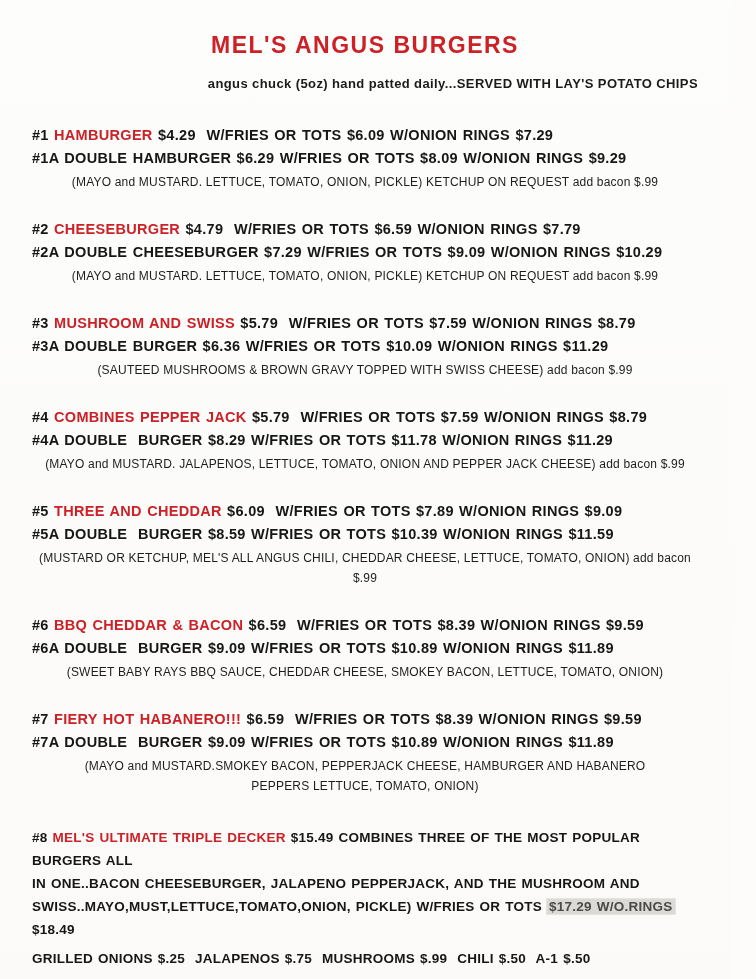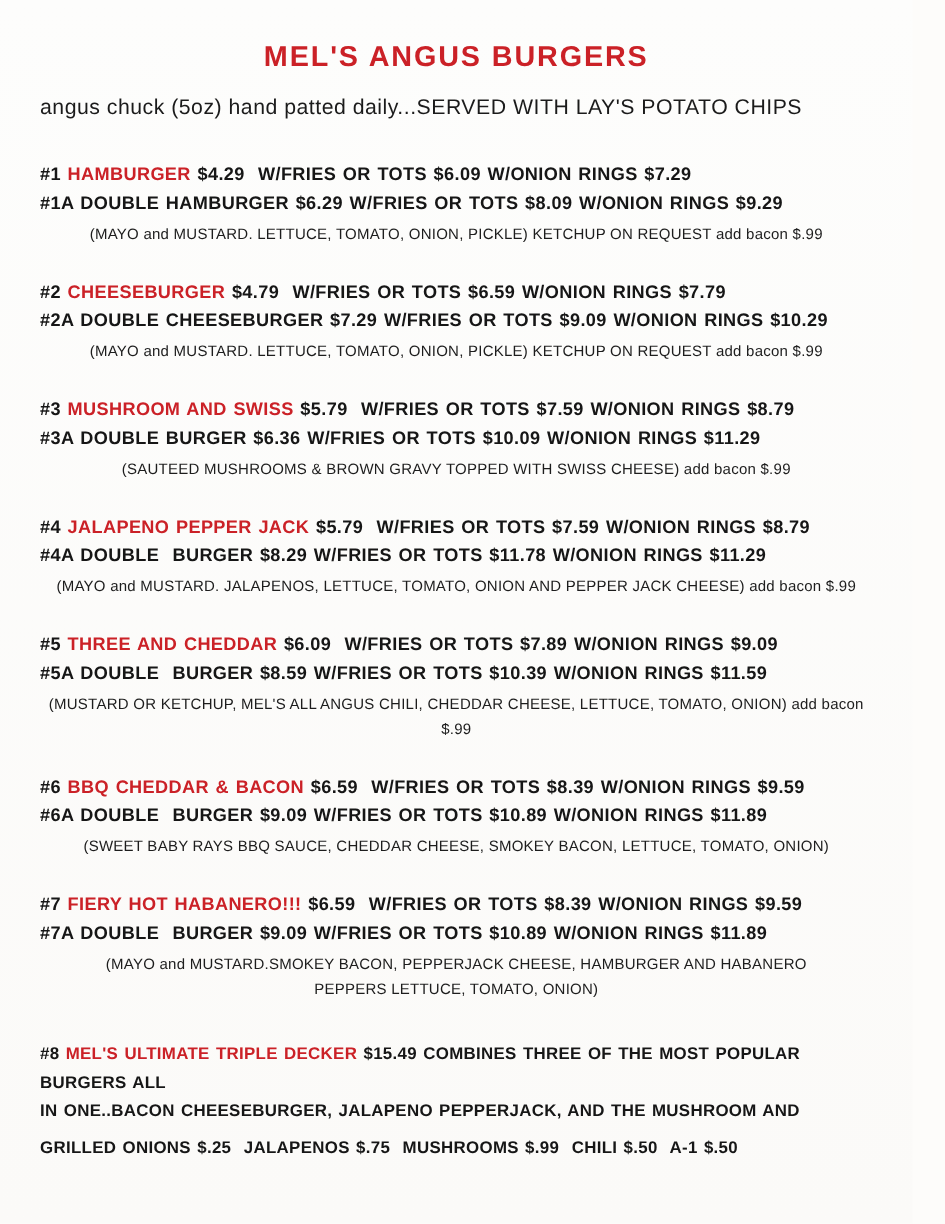--- a/index.html
+++ b/index.html
@@ -22,23 +22,23 @@
 
   .title {
     text-align: center;
     color: #cb2127;
     font-size: 23px;
     font-weight: 700;
     letter-spacing: 1.5px;
     margin-top: 12px;
   }
   .subtitle {
-    text-align: left;
-    font-size: 17px;
-    font-weight: 400;
+    text-align: right;
+    font-size: 13px;
+    font-weight: 700;
     letter-spacing: 0.4px;
     margin-top: 17px;
     color: #1b1b1b;
   }
 
   .menu { margin-top: 33px; }
 
   .item { margin-bottom: 26px; }
   .l1, .l2 {
     font-size: 14.5px;
@@ -111,21 +111,21 @@
         <span class="red" data-bind="items.2.name">MUSHROOM AND SWISS</span>
         <span data-bind="items.2.prices">$5.79  W/FRIES OR TOTS $7.59 W/ONION RINGS $8.79</span>
       </div>
       <div class="l2" data-bind="items.2.double_line">#3A DOUBLE BURGER $6.36 W/FRIES OR TOTS $10.09 W/ONION RINGS $11.29</div>
       <div class="desc" data-bind="items.2.desc">(SAUTEED MUSHROOMS &amp; BROWN GRAVY TOPPED WITH SWISS CHEESE) add bacon $.99</div>
     </div>
 
     <div class="item">
       <div class="l1">
         <span data-bind="items.3.num">#4</span>
-        <span class="red" data-bind="items.3.name">JALAPENO PEPPER JACK</span>
+        <span class="red" data-bind="items.3.name">COMBINES PEPPER JACK</span>
         <span data-bind="items.3.prices">$5.79  W/FRIES OR TOTS $7.59 W/ONION RINGS $8.79</span>
       </div>
       <div class="l2" data-bind="items.3.double_line">#4A DOUBLE  BURGER $8.29 W/FRIES OR TOTS $11.78 W/ONION RINGS $11.29</div>
       <div class="desc" data-bind="items.3.desc">(MAYO and MUSTARD. JALAPENOS, LETTUCE, TOMATO, ONION AND PEPPER JACK CHEESE) add bacon $.99</div>
     </div>
 
     <div class="item">
       <div class="l1">
         <span data-bind="items.4.num">#5</span>
         <span class="red" data-bind="items.4.name">THREE AND CHEDDAR</span>
@@ -155,17 +155,22 @@
       <div class="desc" data-bind="items.6.desc">(MAYO and MUSTARD.SMOKEY BACON, PEPPERJACK CHEESE, HAMBURGER AND HABANERO PEPPERS LETTUCE, TOMATO, ONION)</div>
     </div>
 
     <div class="ultimate">
       <div class="u-line">
         <span data-bind="ultimate.num">#8</span>
         <span class="red" data-bind="ultimate.name">MEL'S ULTIMATE TRIPLE DECKER</span>
         <span data-bind="ultimate.rest">$15.49 COMBINES THREE OF THE MOST POPULAR BURGERS ALL</span>
       </div>
       <div class="u-line" data-bind="ultimate.line2">IN ONE..BACON CHEESEBURGER, JALAPENO PEPPERJACK, AND THE MUSHROOM AND</div>
+      <div class="u-line">
+        <span data-bind="ultimate.line3_pre">SWISS..MAYO,MUST,LETTUCE,TOMATO,ONION, PICKLE) W/FRIES OR TOTS</span>
+        <span class="patch" data-bind="ultimate.line3_patch">$17.29 W/O.RINGS</span>
+        <span data-bind="ultimate.line3_post">$18.49</span>
+      </div>
       <div class="u-line extras" data-bind="ultimate.extras">GRILLED ONIONS $.25  JALAPENOS $.75  MUSHROOMS $.99  CHILI $.50  A-1 $.50</div>
     </div>
 
   </div>
 </div>
 
 </body></html>

